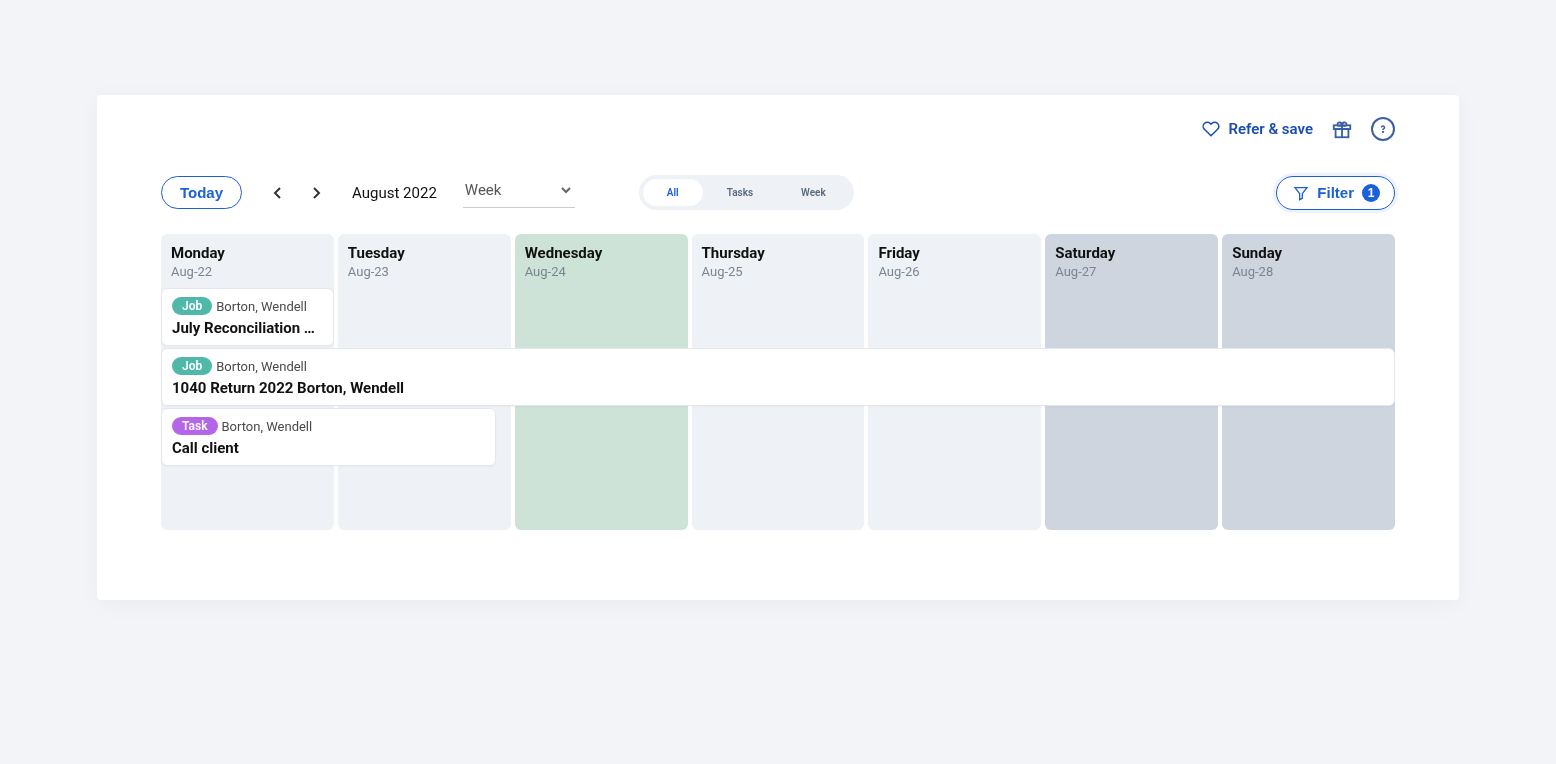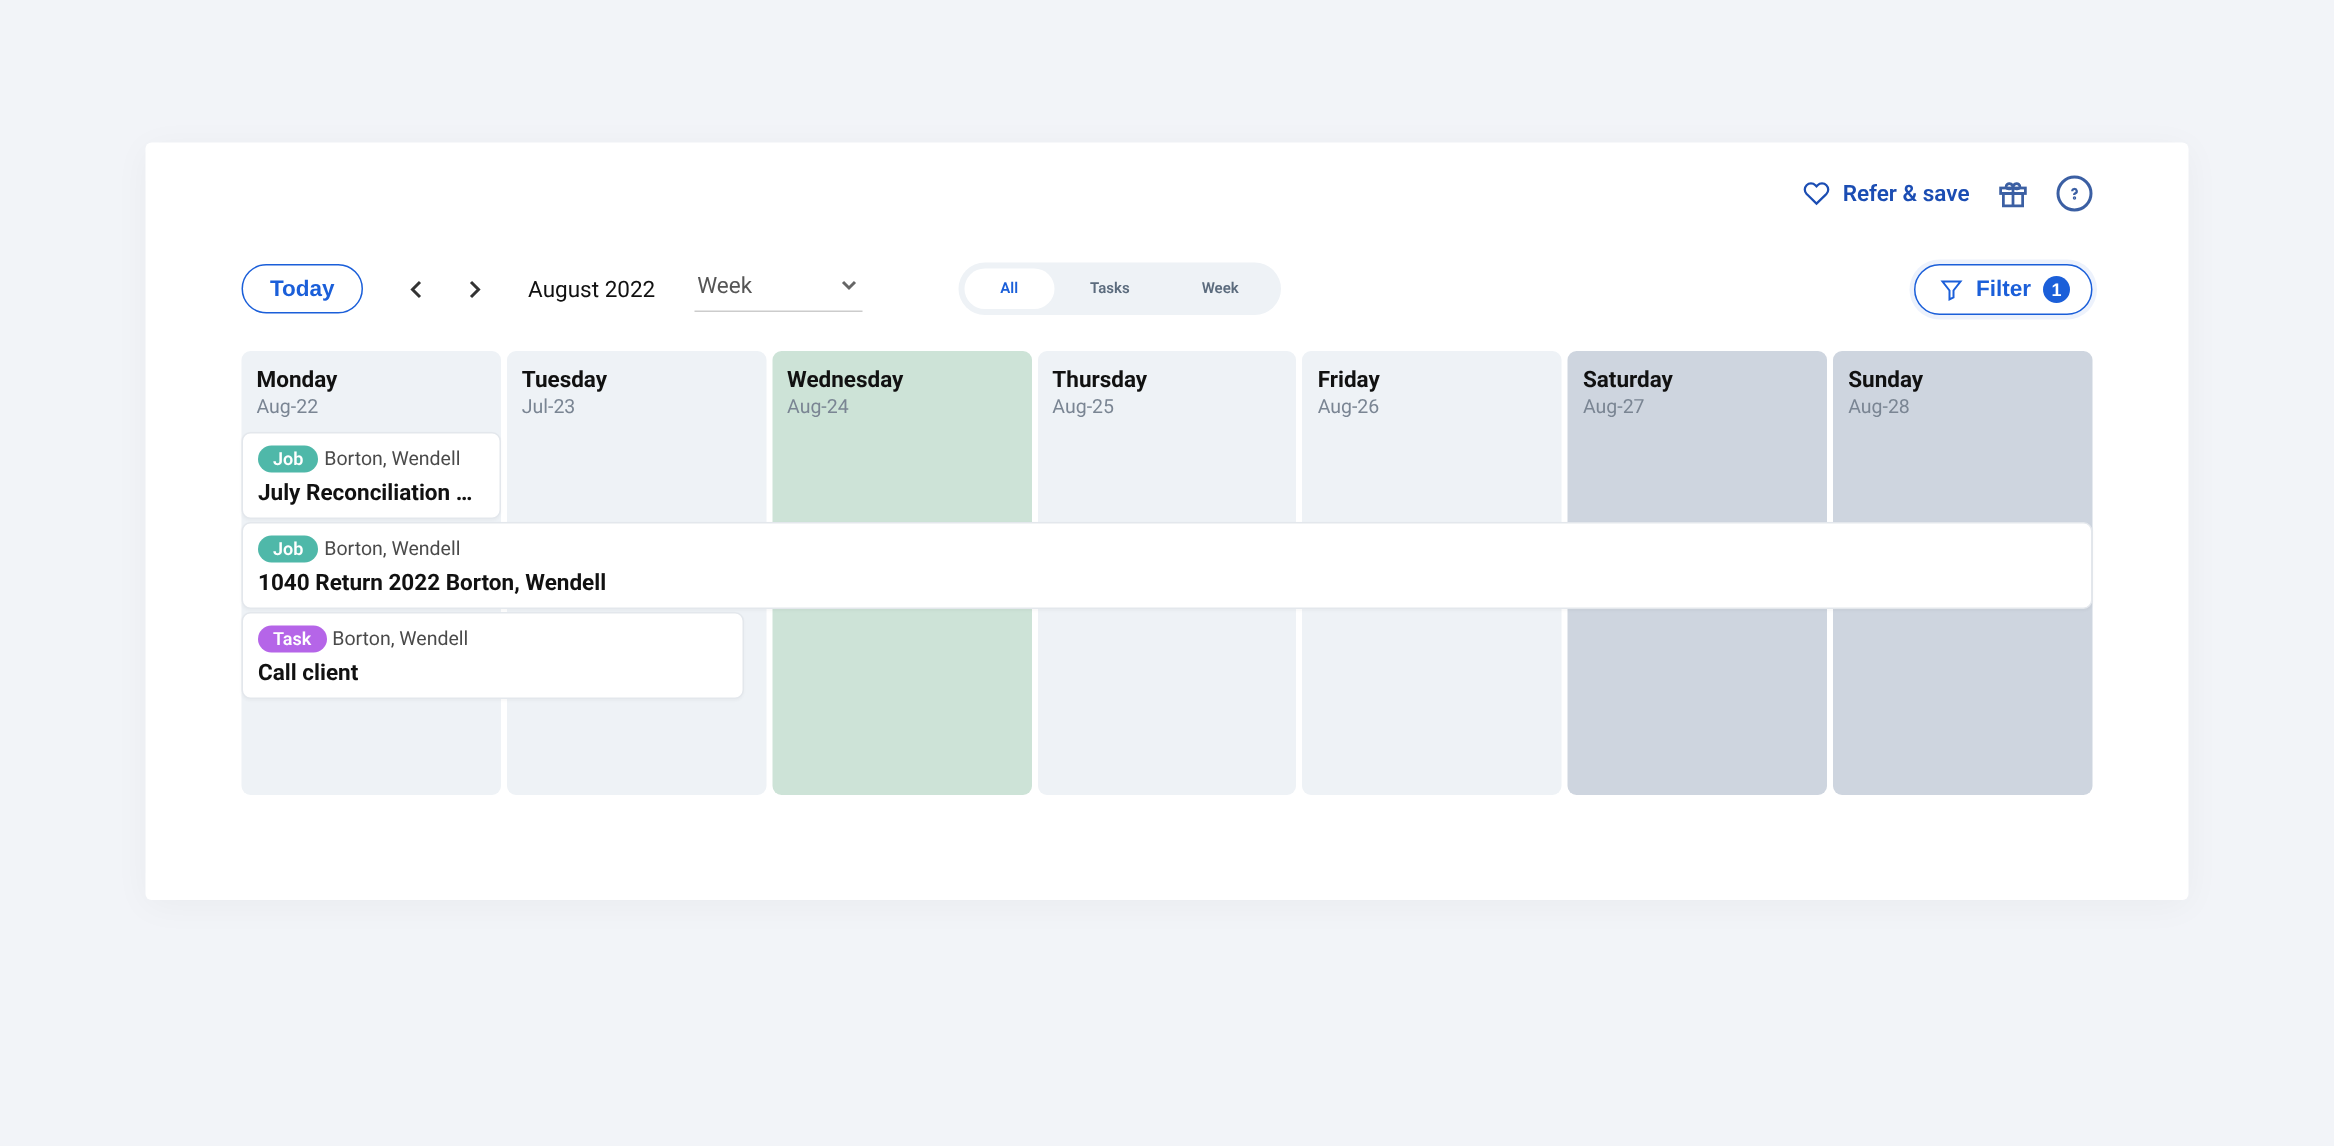--- a/index.html
+++ b/index.html
@@ -265,21 +265,21 @@
   </div>
 
   <div class="week-grid" id="week-grid">
 
   <div class="day-col">
         <div class="day-name">Monday</div>
         <div class="day-date">Aug-22</div>
       </div>
       <div class="day-col">
         <div class="day-name">Tuesday</div>
-        <div class="day-date">Jul-23</div>
+        <div class="day-date">Aug-23</div>
       </div>
       <div class="day-col today">
         <div class="day-name">Wednesday</div>
         <div class="day-date">Aug-24</div>
       </div>
       <div class="day-col">
         <div class="day-name">Thursday</div>
         <div class="day-date">Aug-25</div>
       </div>
       <div class="day-col">

